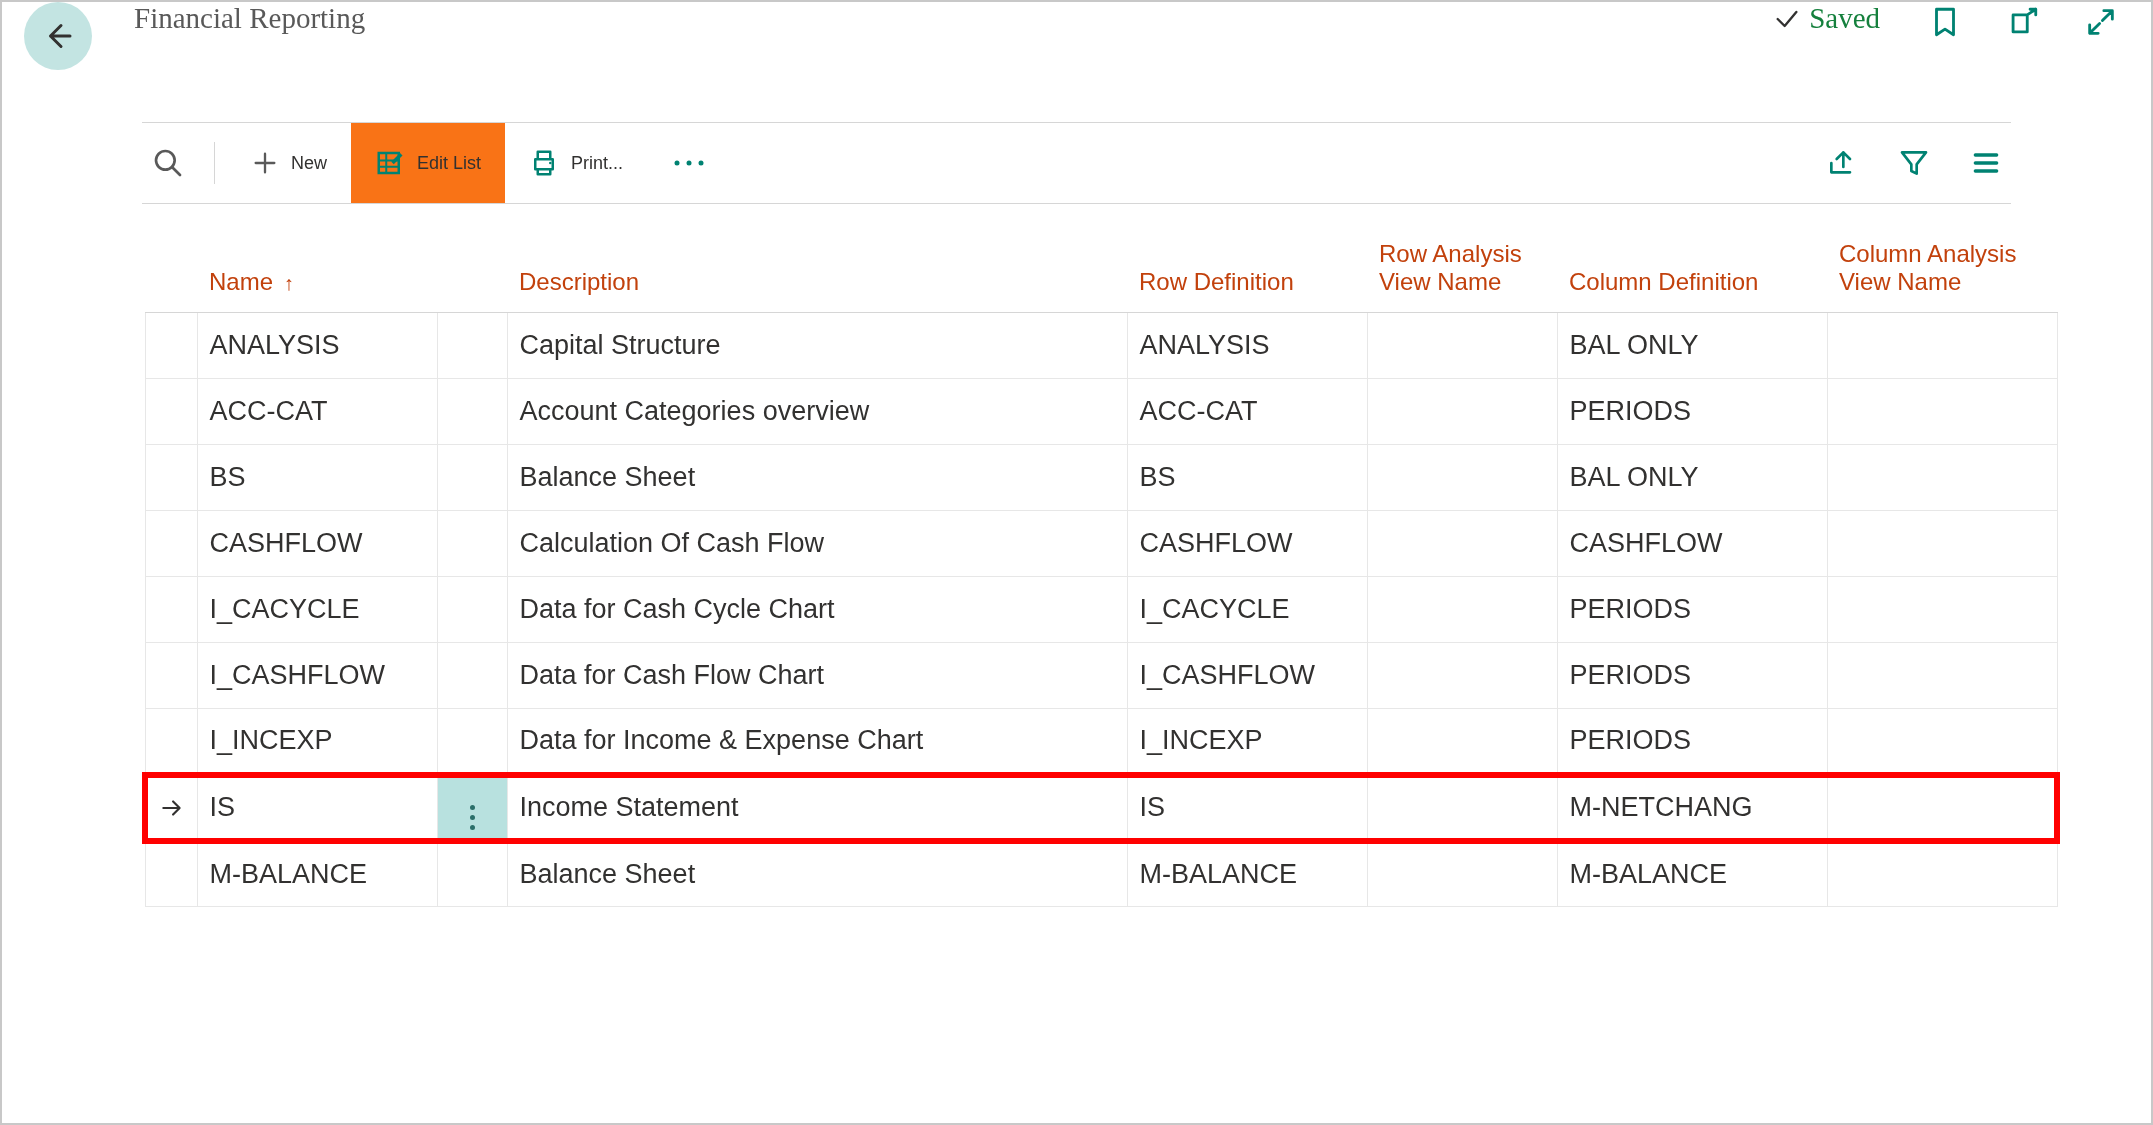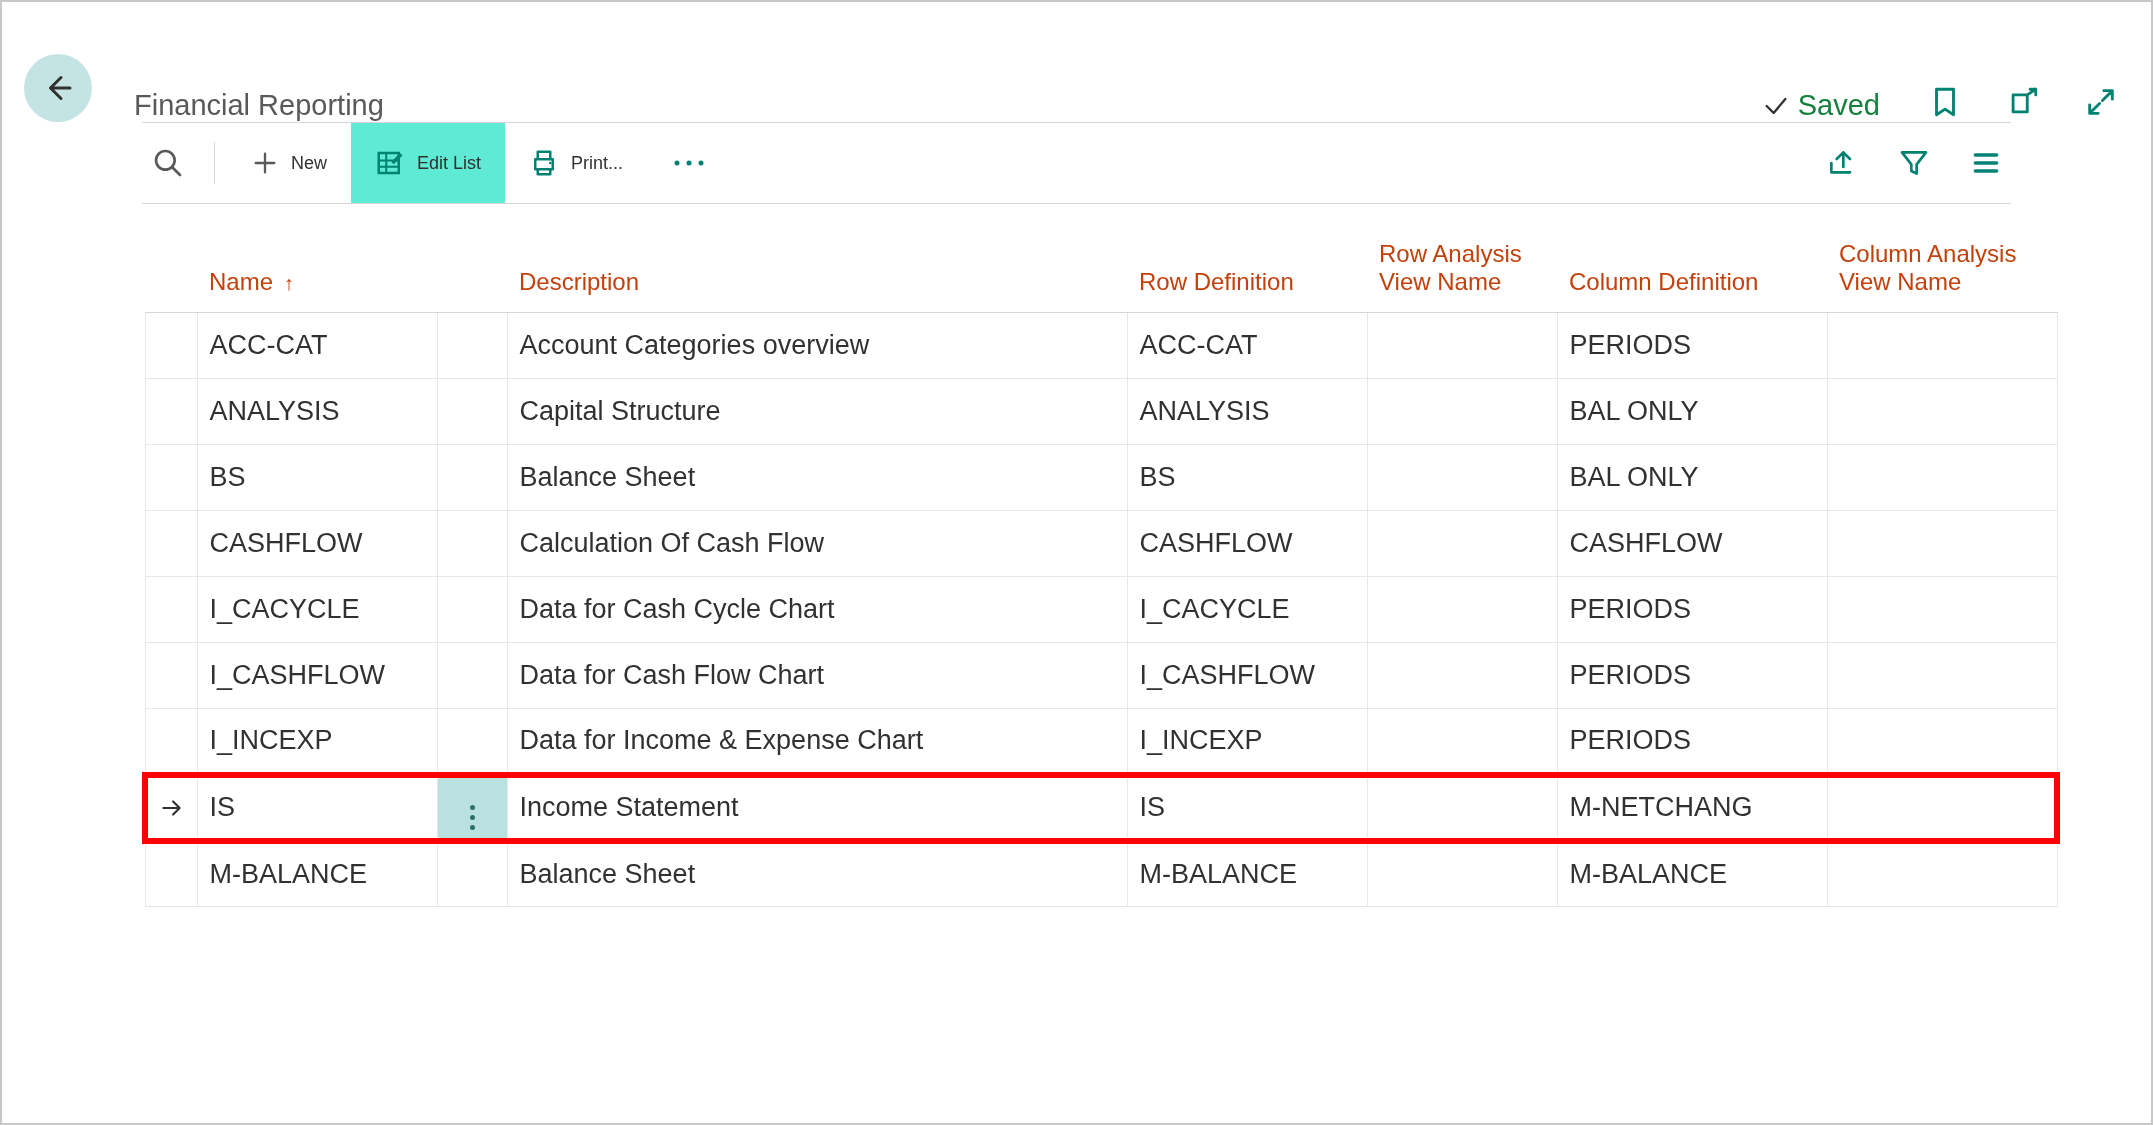--- a/index.html
+++ b/index.html
@@ -14,23 +14,24 @@
     height: 1125px;
     border: 2px solid #c8c8c8;
     background: #fff;
     position: relative;
     overflow: hidden;
   }
 
   
   .header {
     display: flex;
-    align-items: flex-end;
+    align-items: flex-start;
     height: 120px;
     padding: 0 30px 0 22px;
+    font-family: Liberation Serif, serif;
   }
   .back-btn {
     width: 68px; height: 68px;
     border-radius: 50%;
     background: #c3e4e2;
     display: flex; align-items: center; justify-content: center;
     cursor: pointer;
   }
   .page-title {
     font-size: 29px;
@@ -61,21 +62,21 @@
   }
   .tool-btn {
     display: flex; align-items: center;
     height: 100%;
     padding: 0 24px;
     font-size: 18px;
     color: #323130;
     gap: 12px;
     cursor: pointer;
   }
-  .tool-btn.active { background: #5eead4; }
+  .tool-btn.active { background: #f97316; }
   .tool-sep {
     width: 1px; height: 42px;
     background: #d6d6d6;
     margin: 0 12px;
   }
   .toolbar-spacer { flex: 1; }
   .tool-right-icons { display:flex; gap: 34px; align-items:center; padding-right: 6px;}
   .ticon { width:38px; height:38px; display:flex; align-items:center; justify-content:center; cursor:pointer; }
 
   
@@ -262,36 +263,36 @@
           <th>Description</th>
           <th>Row Definition</th>
           <th>Row Analysis View Name</th>
           <th>Column Definition</th>
           <th>Column Analysis View Name</th>
         </tr>
       </thead>
       <tbody id="grid-body">
           <tr>
             <td class="sel-cell"></td>
+            <td>ANALYSIS</td>
+            <td></td>
+            <td>Capital Structure</td>
+            <td>ANALYSIS</td>
+            <td></td>
+            <td>BAL ONLY</td>
+            <td></td>
+          </tr>
+          <tr>
+            <td class="sel-cell"></td>
             <td>ACC-CAT</td>
             <td></td>
             <td>Account Categories overview</td>
             <td>ACC-CAT</td>
             <td></td>
             <td>PERIODS</td>
-            <td></td>
-          </tr>
-          <tr>
-            <td class="sel-cell"></td>
-            <td>ANALYSIS</td>
-            <td></td>
-            <td>Capital Structure</td>
-            <td>ANALYSIS</td>
-            <td></td>
-            <td>BAL ONLY</td>
             <td></td>
           </tr>
           <tr>
             <td class="sel-cell"></td>
             <td>BS</td>
             <td></td>
             <td>Balance Sheet</td>
             <td>BS</td>
             <td></td>
             <td>BAL ONLY</td>

